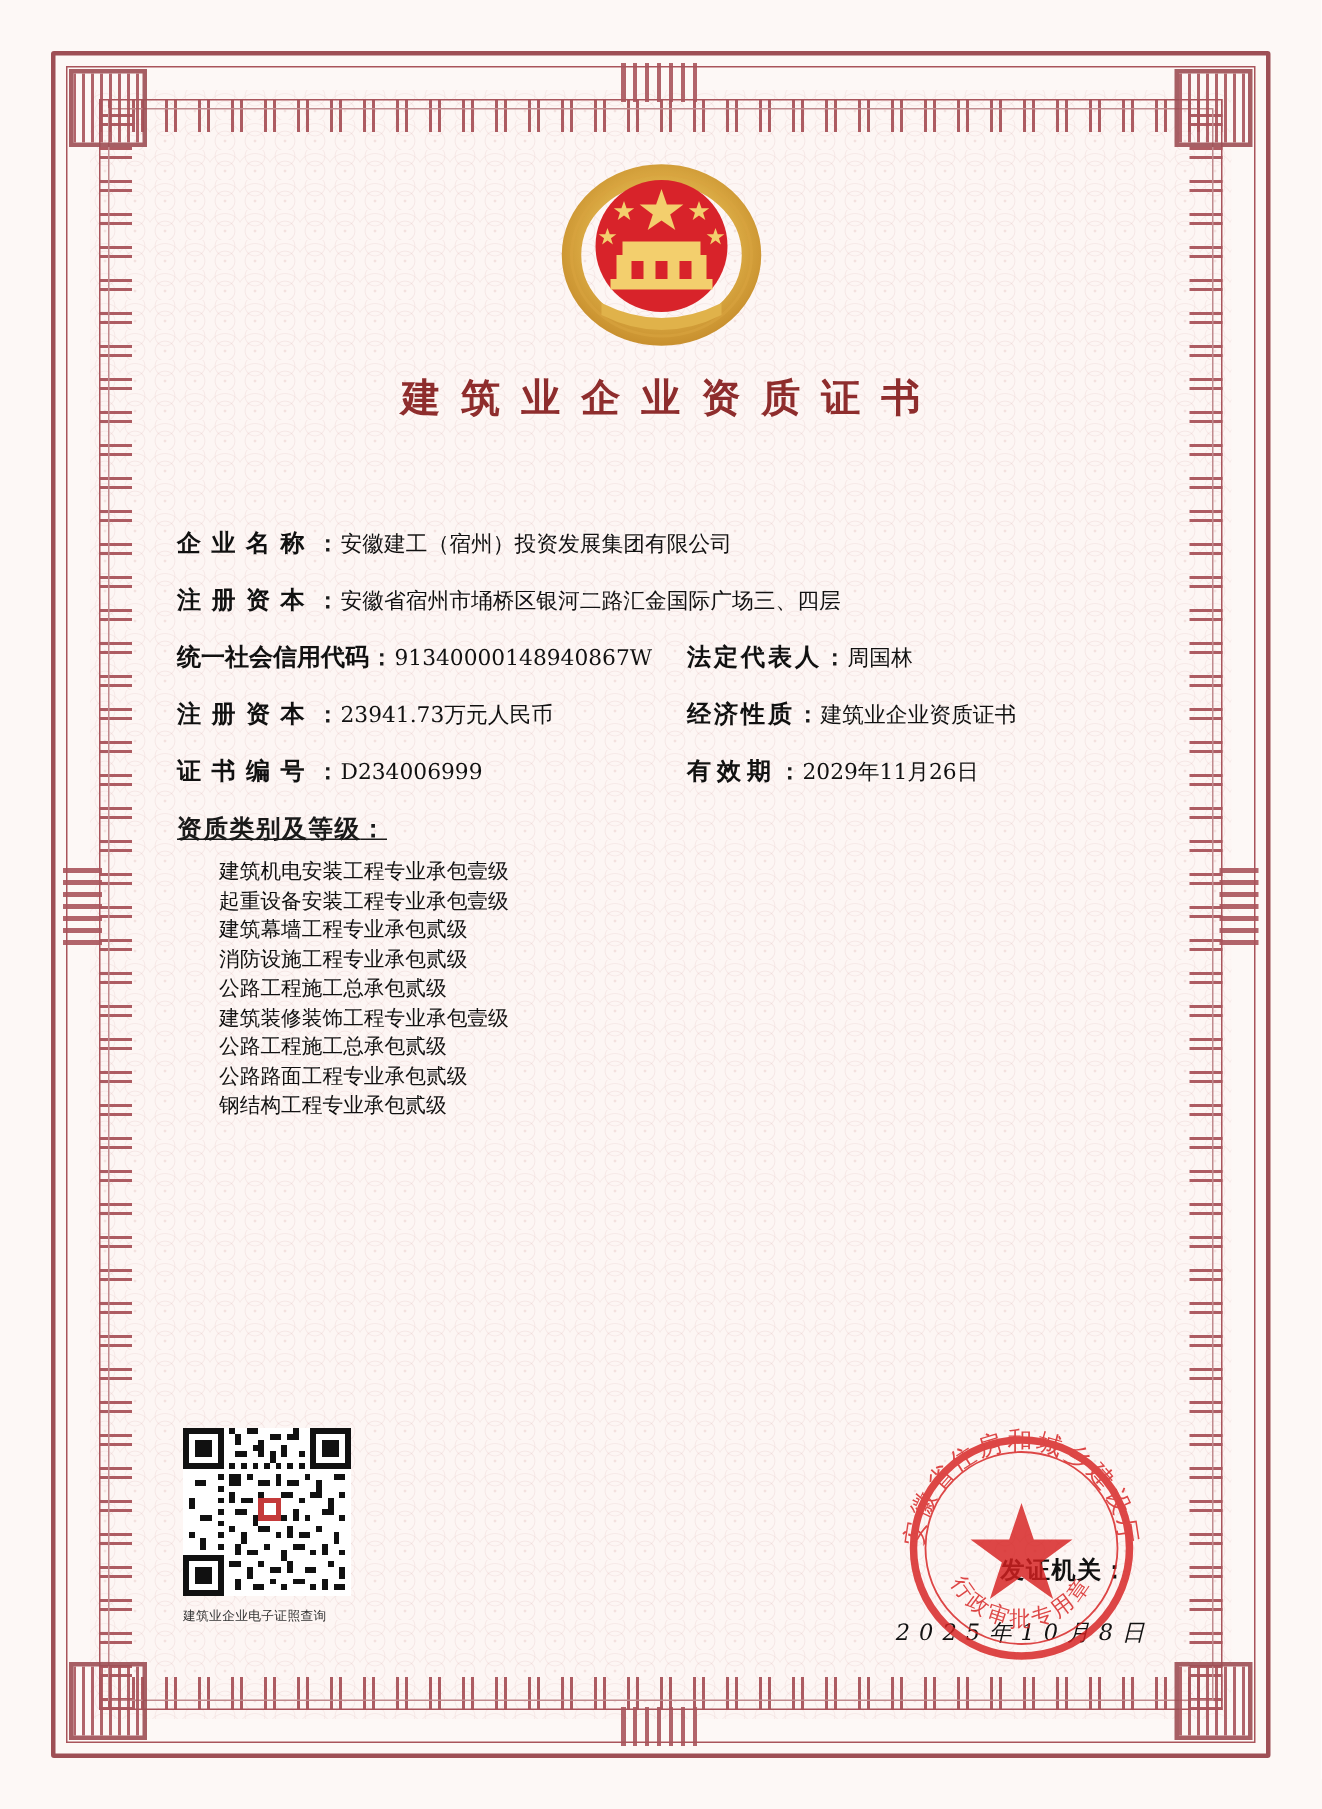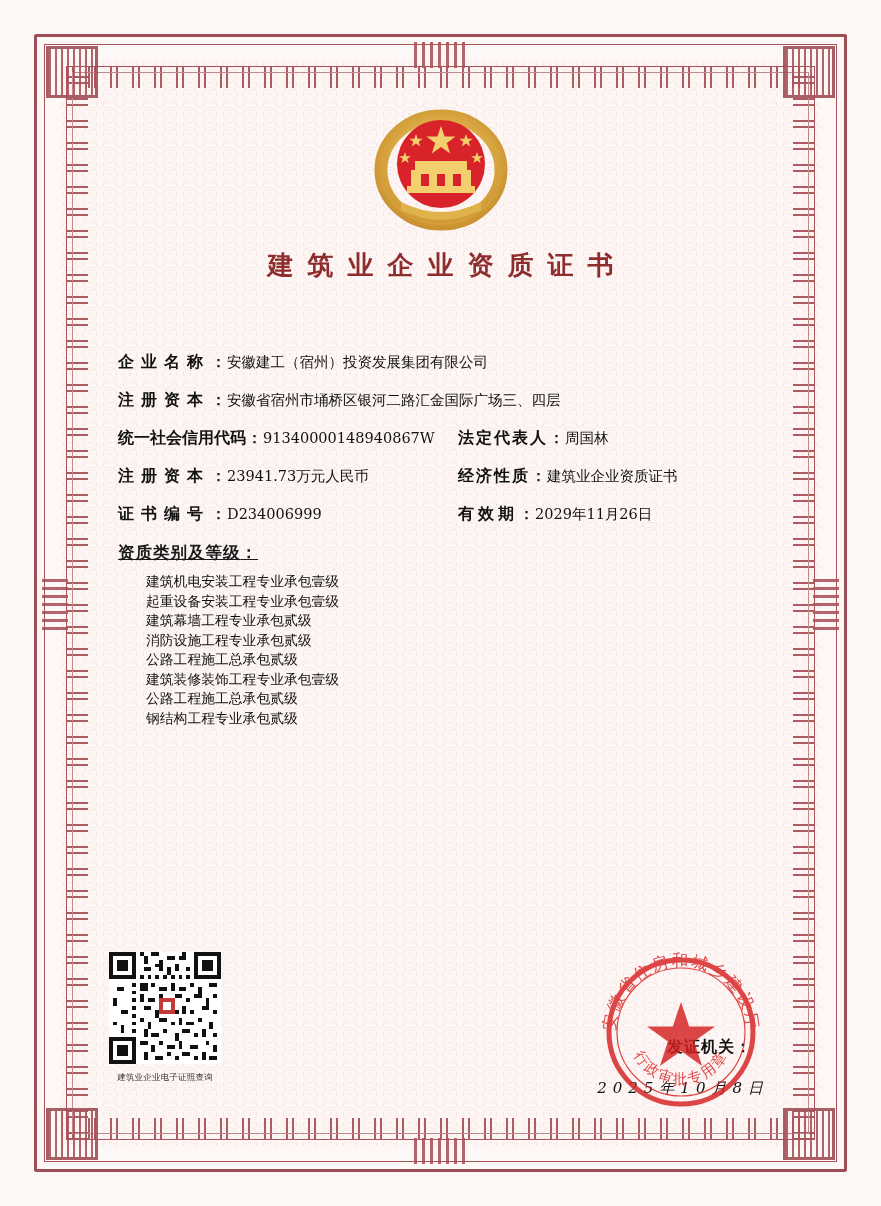--- a/index.html
+++ b/index.html
@@ -177,24 +177,23 @@
   .scope-list {
     margin-left: 28px;
     font-size: 13.8px;
     line-height: 19.5px;
     color: #111;
   }
 
   
   .qr-wrap {
     position: absolute;
-    left: 106px;
+    left: 122px;
     bottom: 122px;
     width: 118px;
-    text-align: center;
   }
   .qr {
     width: 112px;
     height: 112px;
     background:#fff;
   }
   .qr-caption {
     margin-top: 4px;
     font-size: 8.5px;
     color: #333;
@@ -351,20 +350,21 @@
     </div>
 
     <div class="scope-list">
       <div>建筑机电安装工程专业承包壹级</div>
       <div>起重设备安装工程专业承包壹级</div>
       <div>建筑幕墙工程专业承包贰级</div>
       <div>消防设施工程专业承包贰级</div>
       <div>公路工程施工总承包贰级</div>
       <div>建筑装修装饰工程专业承包壹级</div>
       <div>公路工程施工总承包贰级</div>
+      <div>公路路面工程专业承包贰级</div>
       <div>钢结构工程专业承包贰级</div>
     </div>
   </div>
 
   <div class="qr-wrap">
     <svg class="qr" viewBox="0 0 29 29" shape-rendering="crispEdges">
       <rect width="29" height="29" fill="#fff"></rect>
       <g fill="#111">
 
         <rect x="0" y="0" width="7" height="1"></rect>

